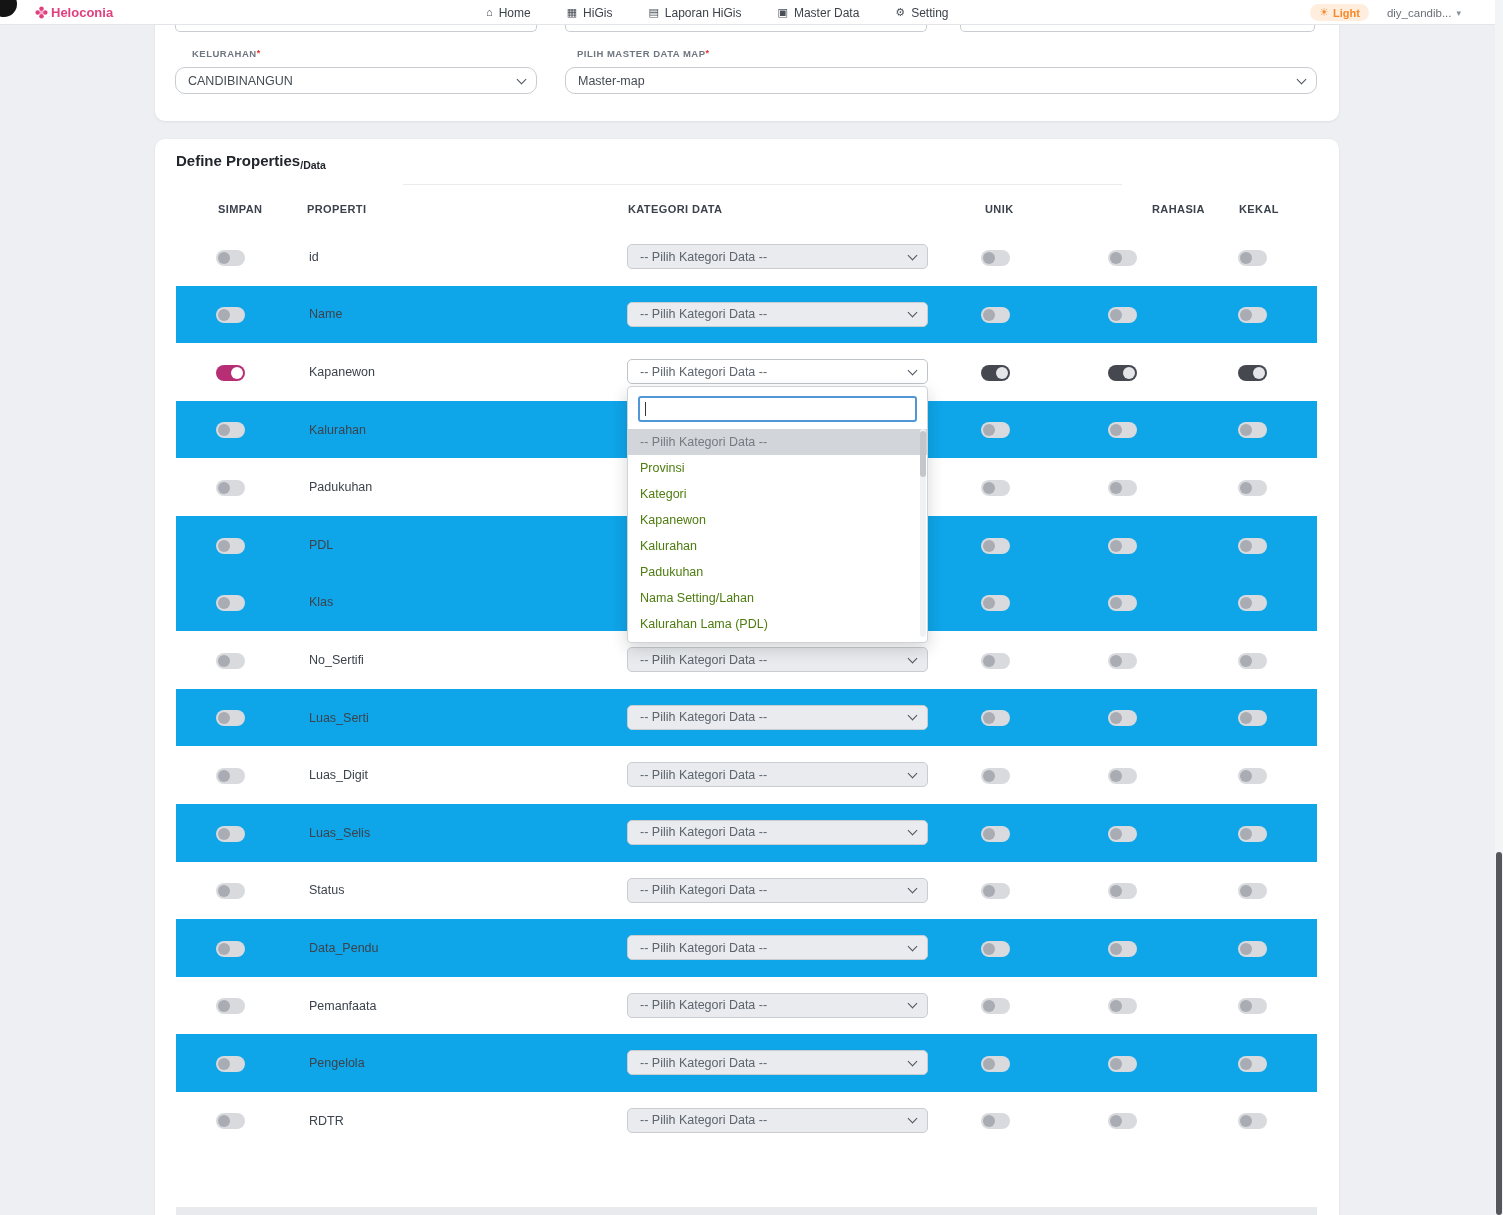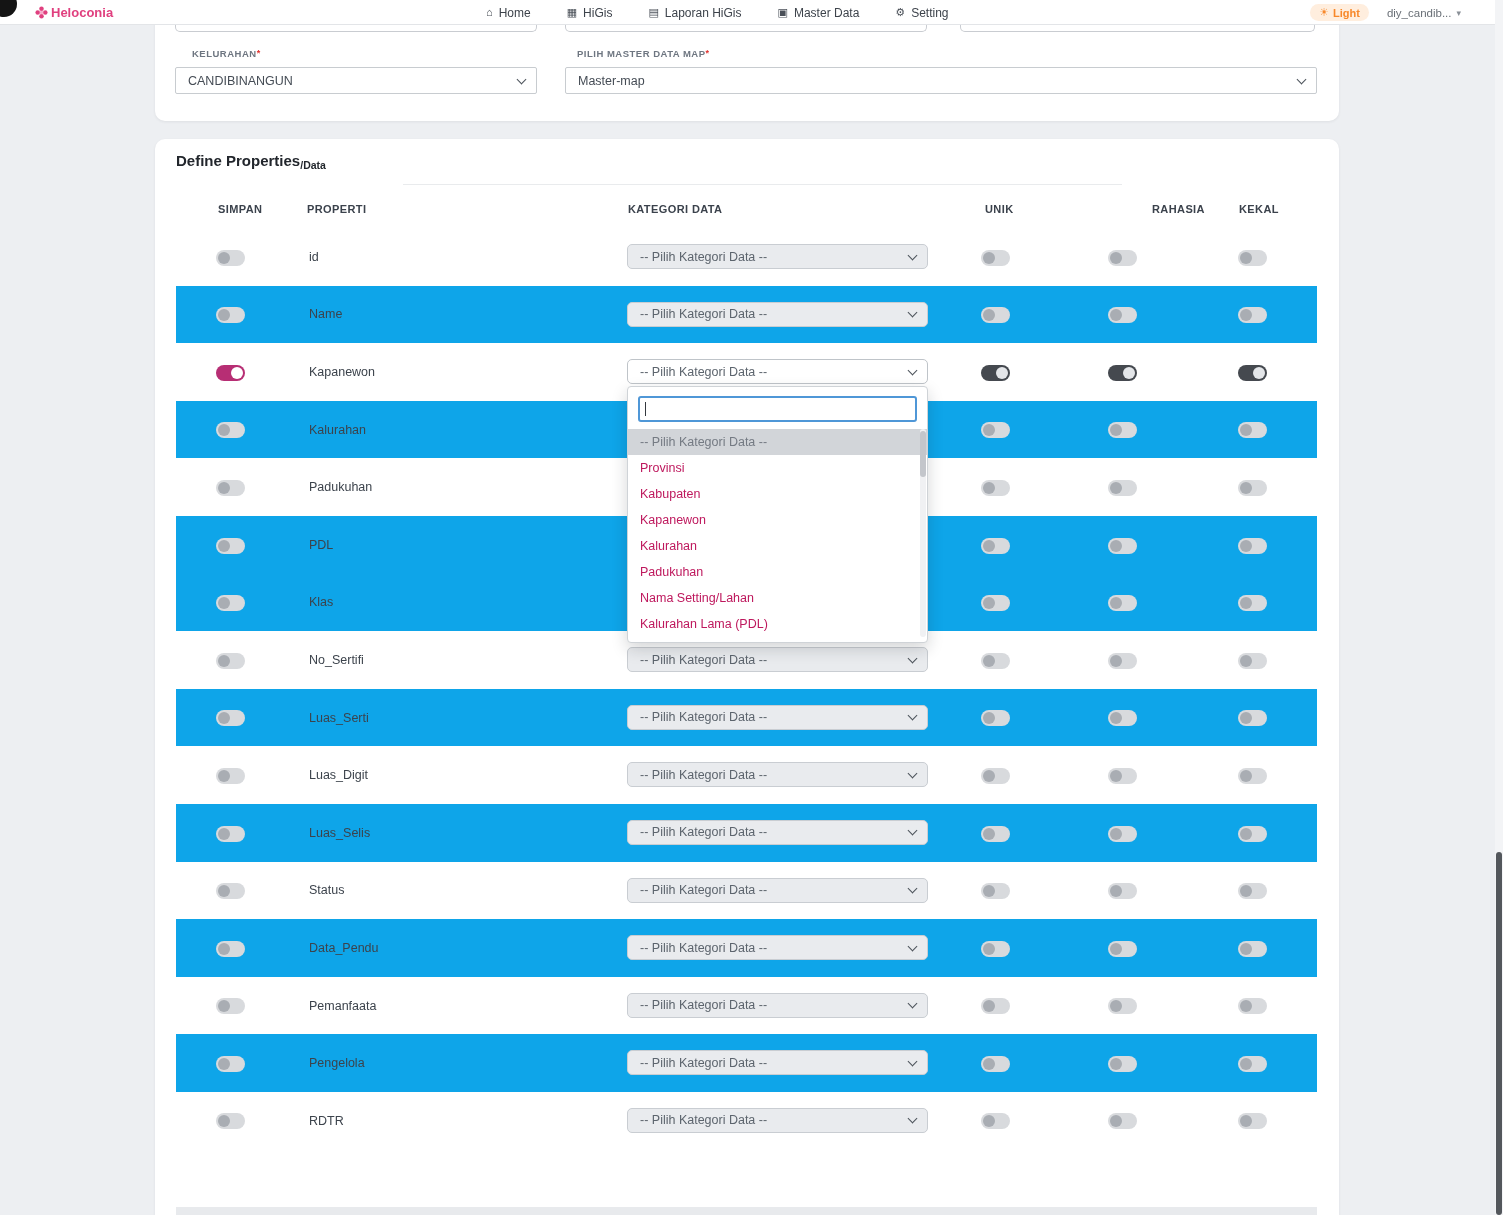--- a/index.html
+++ b/index.html
@@ -42,21 +42,21 @@
   .sliver{position:absolute;height:7px;background:#fff;border:1px solid #c9ccd1;border-top:none;
     border-radius:0 0 5px 5px}
   .sliver.a{left:20px;top:49px;width:362px}
   .sliver.b{left:410px;top:49px;width:362px}
   .sliver.c{left:805px;top:49px;width:355px}
   .flabel{position:absolute;font-size:9.5px;font-weight:bold;letter-spacing:.5px;color:#6e7681;text-transform:uppercase}
   .flabel .req{color:#e0312e;font-size:9px;vertical-align:top}
   .flabel-kelurahan{left:37px;top:72px}
   .flabel-master{left:422px;top:72px}
   .select{display:flex;align-items:center;position:relative;background:#fff;border:1px solid #c8ccd0;
-    border-radius:2px;padding:0 26px 0 12px;font-size:12.5px;color:#454c55;cursor:pointer;white-space:nowrap}
+    border-radius:10px;padding:0 26px 0 12px;font-size:12.5px;color:#454c55;cursor:pointer;white-space:nowrap}
   .chev{position:absolute;right:11px;top:50%;width:7px;height:7px;
     border-right:1.7px solid #4c535b;border-bottom:1.7px solid #4c535b;
     transform:translateY(-72%) rotate(45deg)}
   .sel-kelurahan{position:absolute;left:20px;top:91px;width:362px;height:27px}
   .sel-master{position:absolute;left:410px;top:91px;width:752px;height:27px}
 
   
   .panel-title{position:absolute;left:21px;top:13px;font-size:15px;font-weight:bold;color:#22262c}
   .panel-title .suffix{font-size:10.5px;font-weight:bold;position:relative;top:3px}
   .title-divider{position:absolute;left:248px;top:45px;width:719px;height:1px;background:#e9ebed}
@@ -91,21 +91,21 @@
   .toggle.on-dark::after{left:15px;background:#e4e6e9}
 
   
   .dd-panel{position:absolute;top:27px;left:0;width:301px;background:#fff;border:1px solid #cfd3d7;
     border-radius:4px;box-shadow:0 6px 16px rgba(20,25,33,.18);z-index:100}
   .dd-search{padding:9px 10px 7px;position:relative}
   .dd-input{display:block;width:100%;height:26px;border:2px solid var(--focus-blue);border-radius:3px;
     padding:0 6px;font:12px "Liberation Sans","DejaVu Sans",sans-serif;outline:none;color:#22262c}
   .text-cursor{position:absolute;left:17px;top:15px;width:1px;height:14px;background:#33383e}
   .dd-list{position:relative;padding-bottom:5px}
-  .opt{height:26px;line-height:26px;padding:0 12px;font-size:12.5px;color:#be185d;cursor:pointer;
+  .opt{height:26px;line-height:26px;padding:0 12px;font-size:12.5px;color:#4d7c0f;cursor:pointer;
     white-space:nowrap;overflow:hidden}
   .opt.hl{background:#d2d5d9;color:#747a83}
   .dd-sb{position:absolute;top:0;right:1px;width:6px;height:calc(100% - 5px);background:#f0f1f3;border-radius:3px}
   .dd-sb-thumb{position:absolute;top:2px;right:0;width:6px;height:46px;background:#c3c6cb;border-radius:3px}
 
   
   .vscroll-track{position:absolute;right:0;top:0;width:8px;height:100%;background:#f3f4f6;z-index:70}
   .vscroll-thumb{position:absolute;right:1px;top:852px;width:6px;height:363px;background:#53575c;border-radius:3px;z-index:71}
 </style>
 </head>
@@ -230,21 +230,21 @@
             <span class="chev"></span>
           </span>
           <div class="dd-panel">
     <div class="dd-search">
       <input class="dd-input" value="" style="">
       <span class="text-cursor"></span>
     </div>
     <div class="dd-list">
               <div class="opt hl">-- Pilih Kategori Data --</div>
               <div class="opt">Provinsi</div>
-              <div class="opt">Kabupaten</div>
+              <div class="opt">Kategori</div>
               <div class="opt">Kapanewon</div>
               <div class="opt">Kalurahan</div>
               <div class="opt">Padukuhan</div>
               <div class="opt">Nama Setting/Lahan</div>
               <div class="opt">Kalurahan Lama (PDL)</div>
       <div class="dd-sb">
         <div class="dd-sb-thumb"></div>
       </div>
     </div>
   </div>

